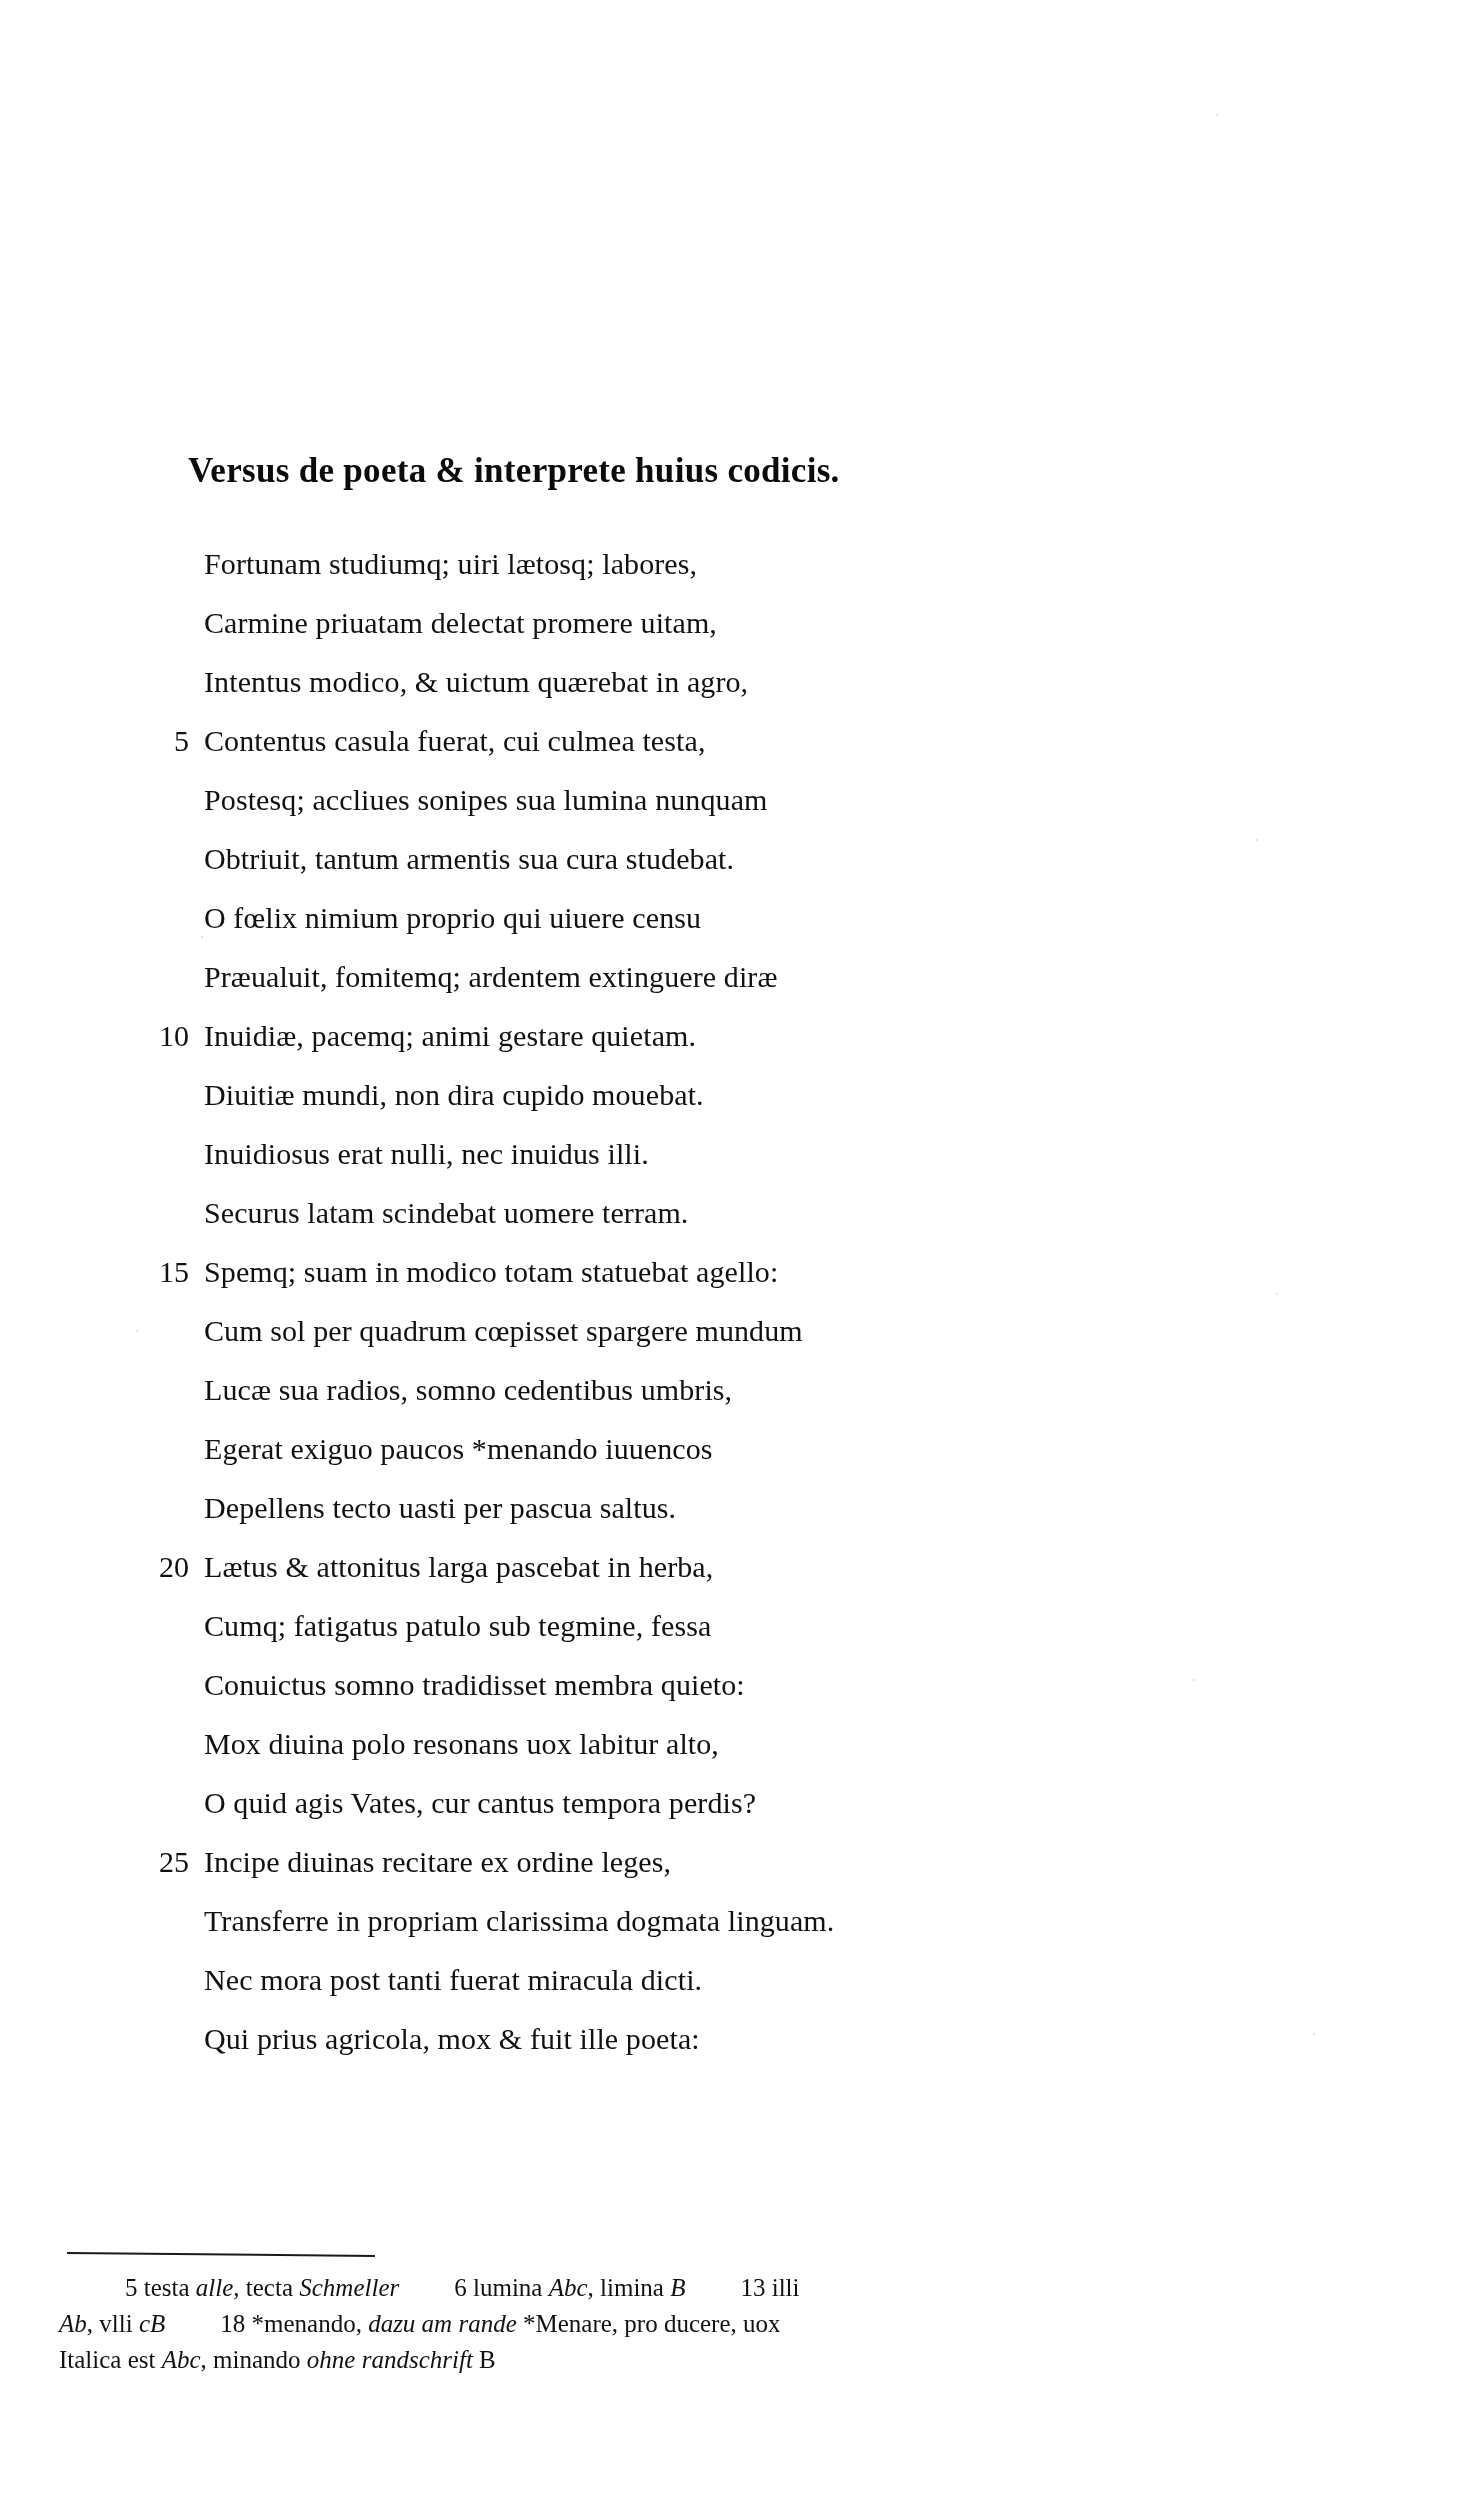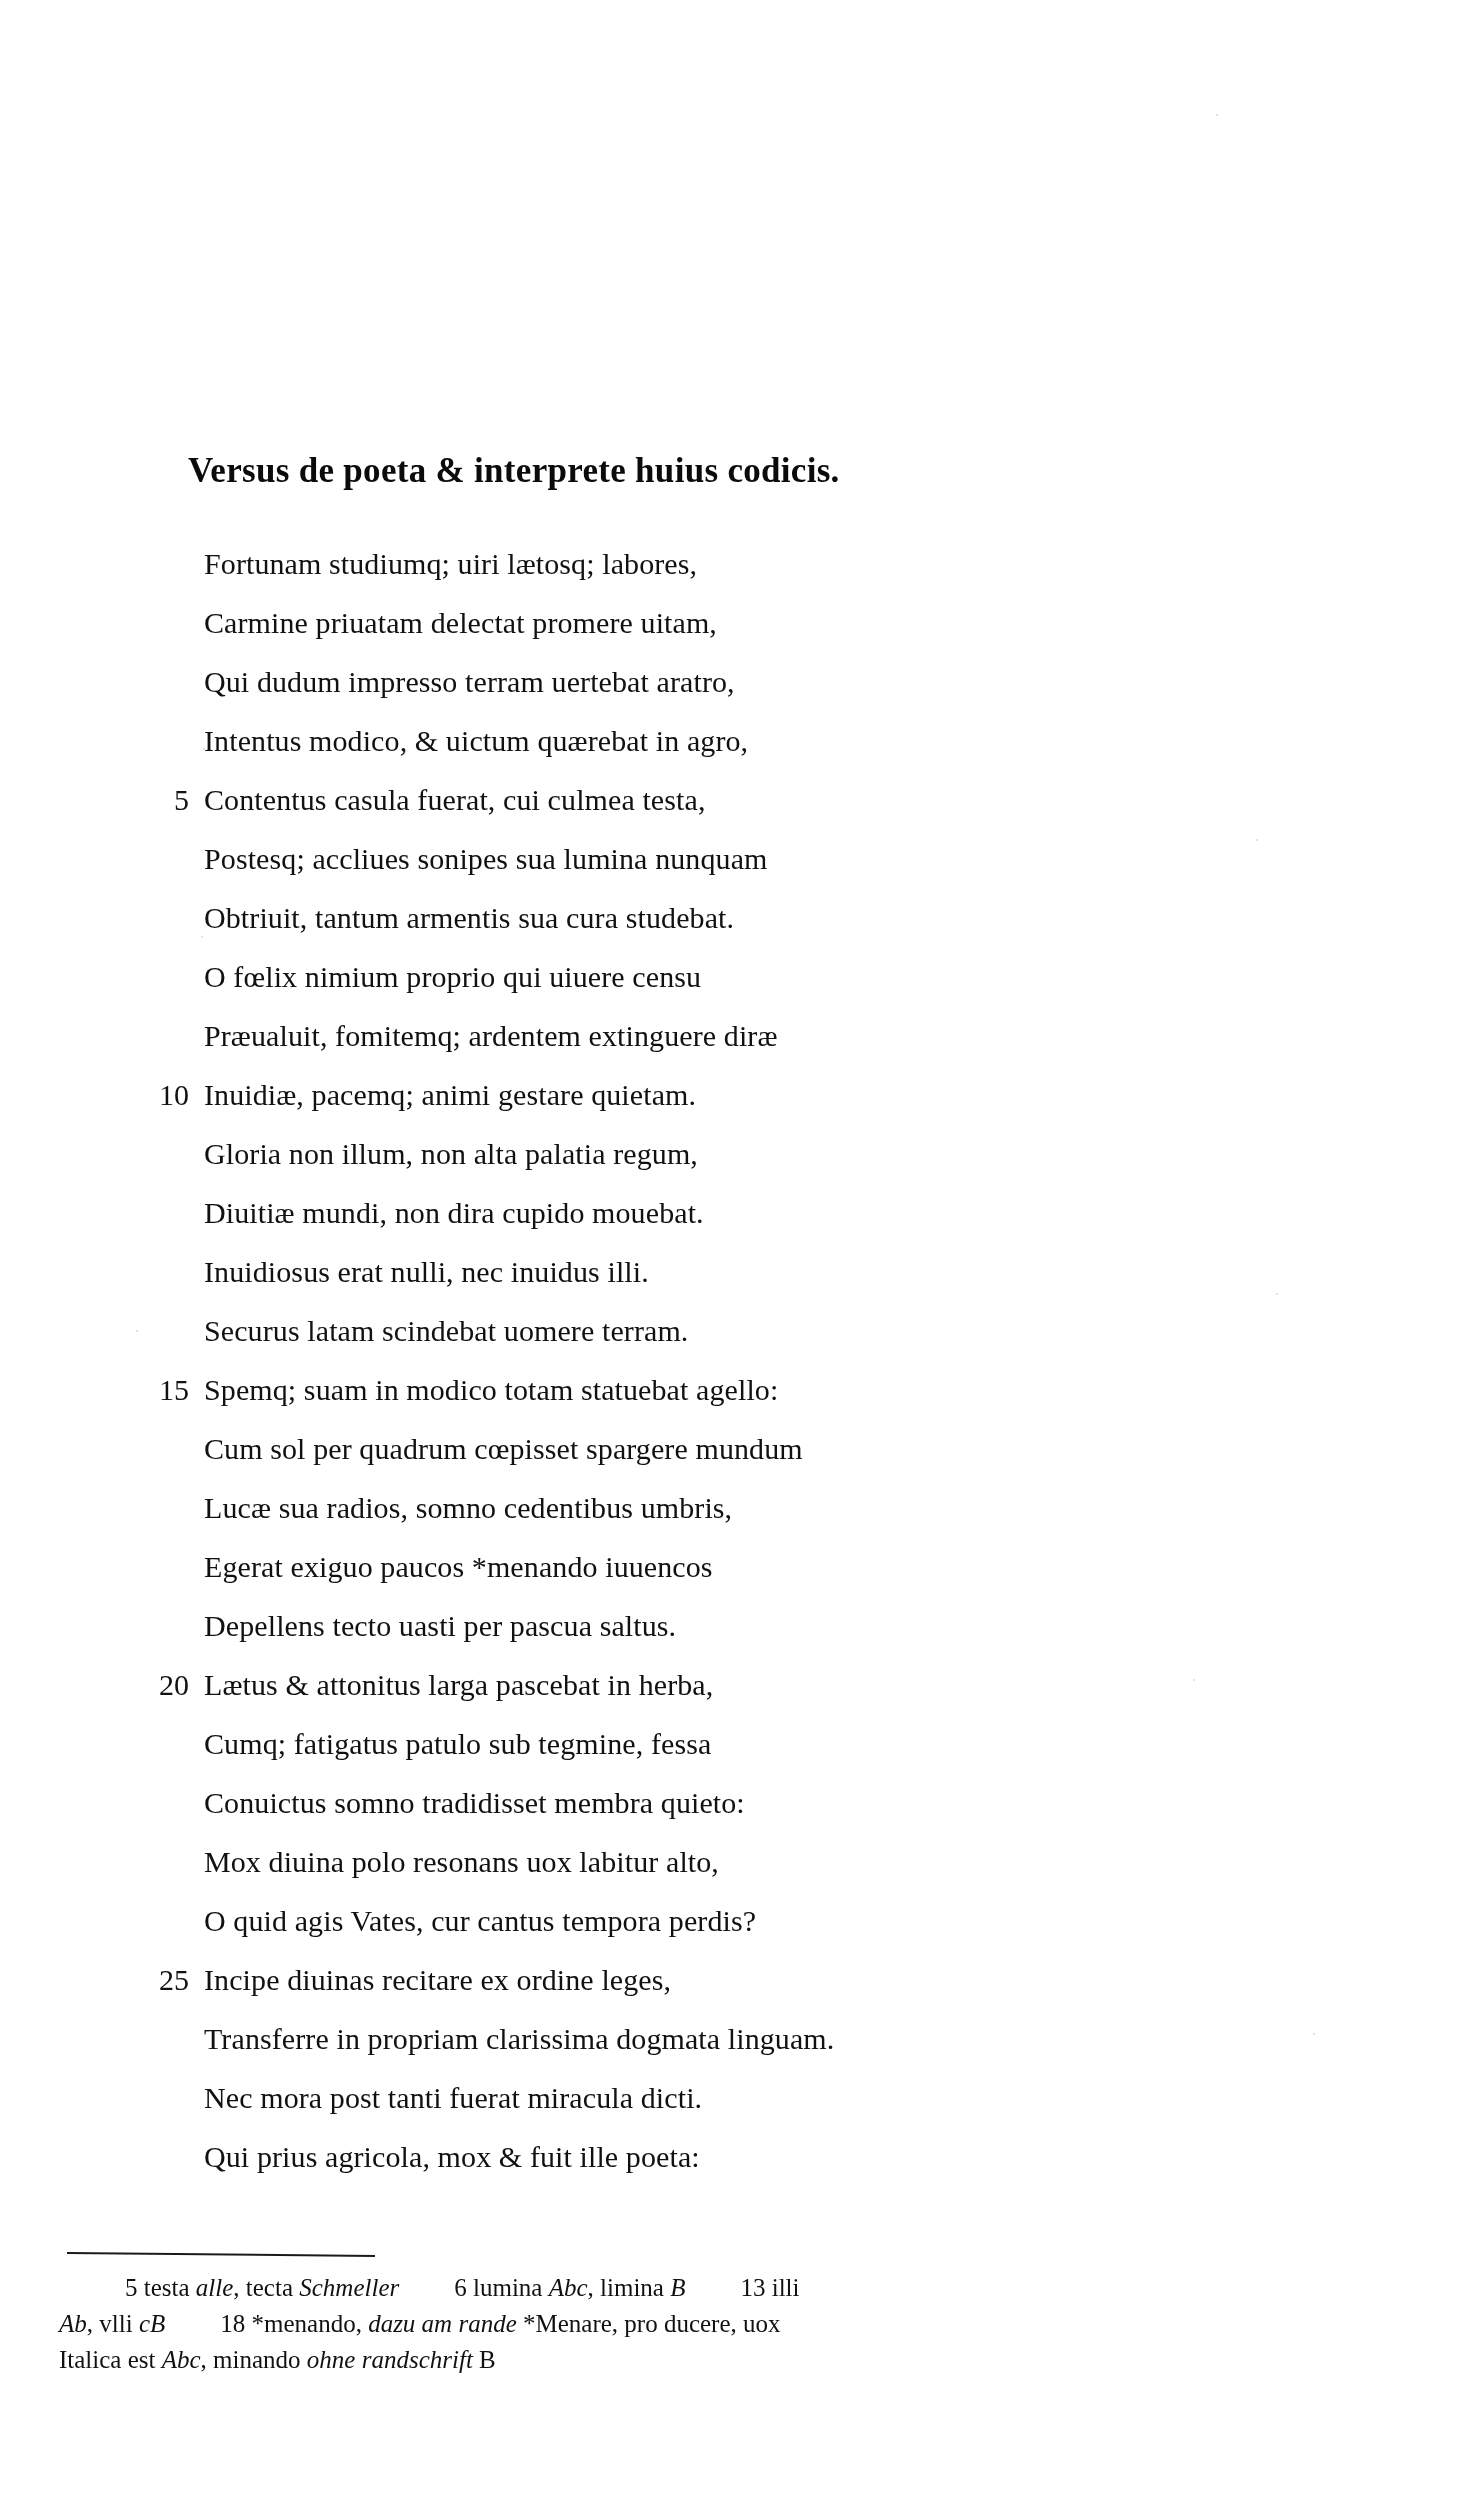--- a/index.html
+++ b/index.html
@@ -124,24 +124,20 @@
     <div class="verse-line">
       <span class="verse-num"></span>
       <span class="verse-text">Fortunam studiumq; uiri lætosq; labores,</span>
     </div>
     <div class="verse-line">
       <span class="verse-num"></span>
       <span class="verse-text">Carmine priuatam delectat promere uitam,</span>
     </div>
     <div class="verse-line">
       <span class="verse-num"></span>
-      <span class="verse-text">Qui dudum impresso terram uertebat aratro,</span>
-    </div>
-    <div class="verse-line">
-      <span class="verse-num"></span>
       <span class="verse-text">Intentus modico, &amp; uictum quærebat in agro,</span>
     </div>
     <div class="verse-line">
       <span class="verse-num">5</span>
       <span class="verse-text">Contentus casula fuerat, cui culmea testa,</span>
     </div>
     <div class="verse-line">
       <span class="verse-num"></span>
       <span class="verse-text">Postesq; accliues sonipes sua lumina nunquam</span>
     </div>
@@ -156,24 +152,20 @@
     <div class="verse-line">
       <span class="verse-num"></span>
       <span class="verse-text">Præualuit, fomitemq; ardentem extinguere diræ</span>
     </div>
     <div class="verse-line">
       <span class="verse-num">10</span>
       <span class="verse-text">Inuidiæ, pacemq; animi gestare quietam.</span>
     </div>
     <div class="verse-line">
       <span class="verse-num"></span>
-      <span class="verse-text">Gloria non illum, non alta palatia regum,</span>
-    </div>
-    <div class="verse-line">
-      <span class="verse-num"></span>
       <span class="verse-text">Diuitiæ mundi, non dira cupido mouebat.</span>
     </div>
     <div class="verse-line">
       <span class="verse-num"></span>
       <span class="verse-text">Inuidiosus erat nulli, nec inuidus illi.</span>
     </div>
     <div class="verse-line">
       <span class="verse-num"></span>
       <span class="verse-text">Securus latam scindebat uomere terram.</span>
     </div>

